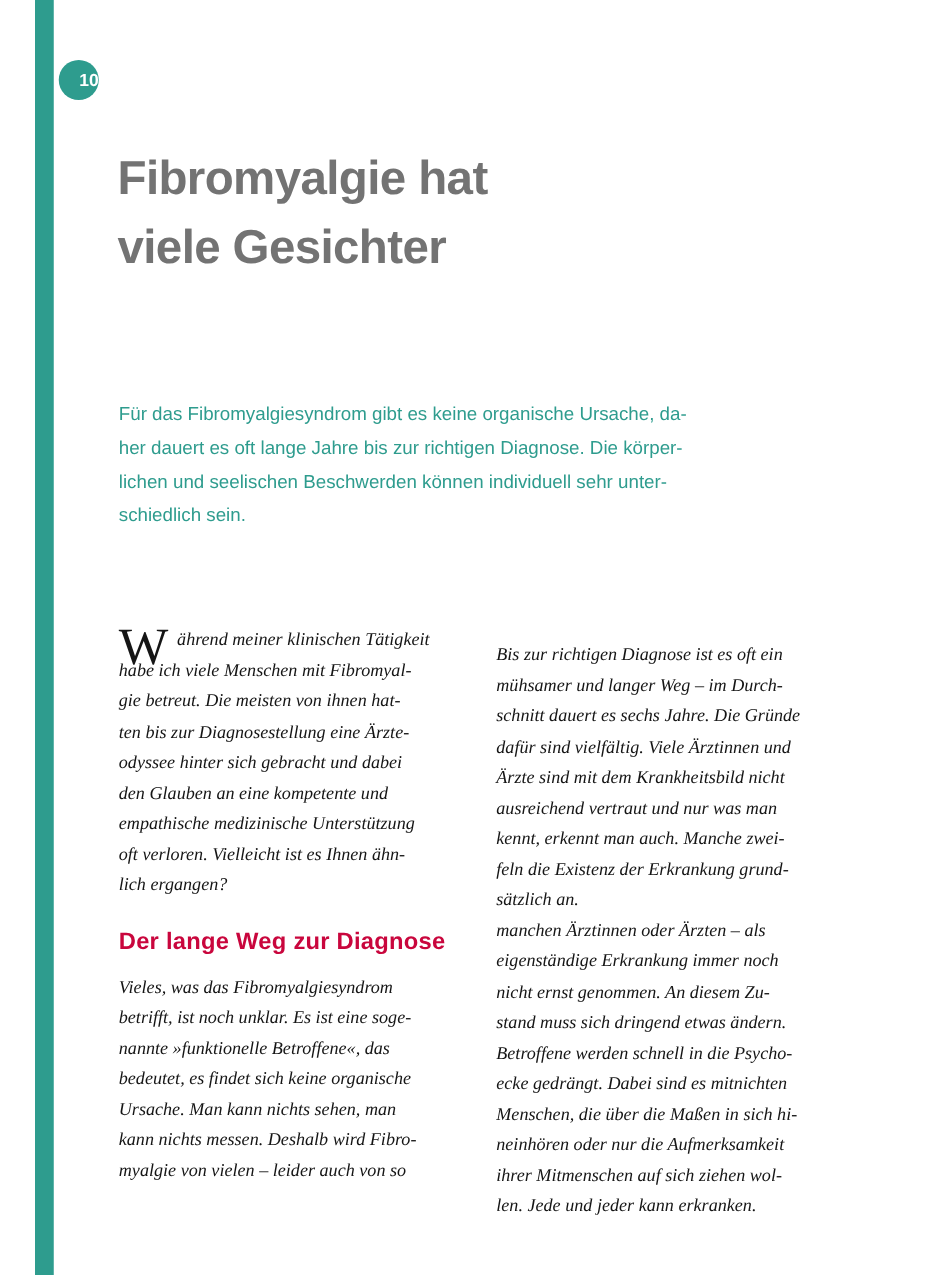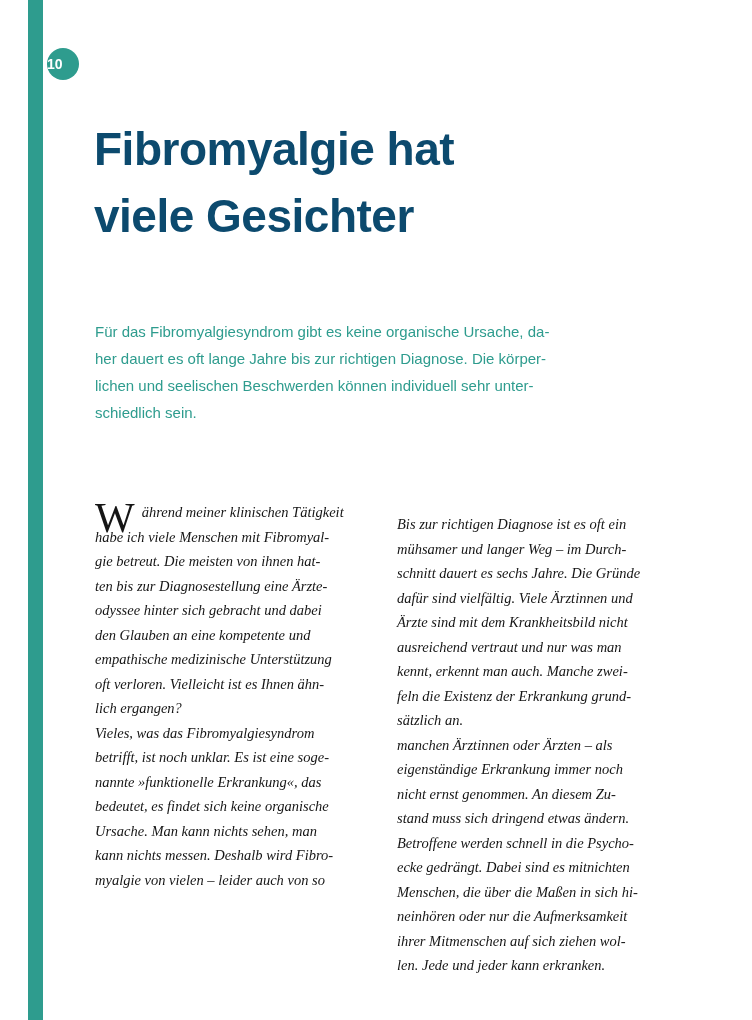--- a/index.html
+++ b/index.html
@@ -24,35 +24,35 @@
     position: absolute;
     left: 47px;
     top: 48px;
     width: 32px;
     height: 32px;
     border-radius: 50%;
     background: #2e9c8e;
     color: #ffffff;
     display: flex;
     align-items: center;
-    justify-content: flex-start;
+    justify-content: flex-end;
     font-size: 14px;
     font-weight: 700;
   }
   .title {
     position: absolute;
     left: 94px;
     top: 116px;
     margin: 0;
     width: 600px;
-    font-size: 46px;
+    font-size: 38px;
     line-height: 1.45;
     font-weight: 700;
     letter-spacing: -0.5px;
-    color: #0c4a6e;
+    color: #737373;
     white-space: pre-line;
   }
   .intro {
     position: absolute;
     left: 95px;
     top: 318px;
     width: 580px;
     margin: 0;
     color: #2e9c8e;
     font-size: 15px;
@@ -131,23 +131,24 @@
         <span class="dropcap">W</span><span class="pre">ährend meiner klinischen Tätigkeit
 habe ich viele Menschen mit Fibromyal-
 gie betreut. Die meisten von ihnen hat-
 ten bis zur Diagnosestellung eine Ärzte-
 odyssee hinter sich gebracht und dabei
 den Glauben an eine kompetente und
 empathische medizinische Unterstützung
 oft verloren. Vielleicht ist es Ihnen ähn-
 lich ergangen?</span>
       </p>
+      <h2 class="subhead">Der lange Weg zur Diagnose</h2>
       <p class="body-p pre">Vieles, was das Fibromyalgiesyndrom
 betrifft, ist noch unklar. Es ist eine soge-
-nannte »funktionelle Erkrankung«, das
+nannte »funktionelle Betroffene«, das
 bedeutet, es findet sich keine organische
 Ursache. Man kann nichts sehen, man
 kann nichts messen. Deshalb wird Fibro-
 myalgie von vielen – leider auch von so</p>
     </div>
 
     <div class="col">
       <p class="body-p pre para-gap">Bis zur richtigen Diagnose ist es oft ein
 mühsamer und langer Weg – im Durch-
 schnitt dauert es sechs Jahre. Die Gründe

